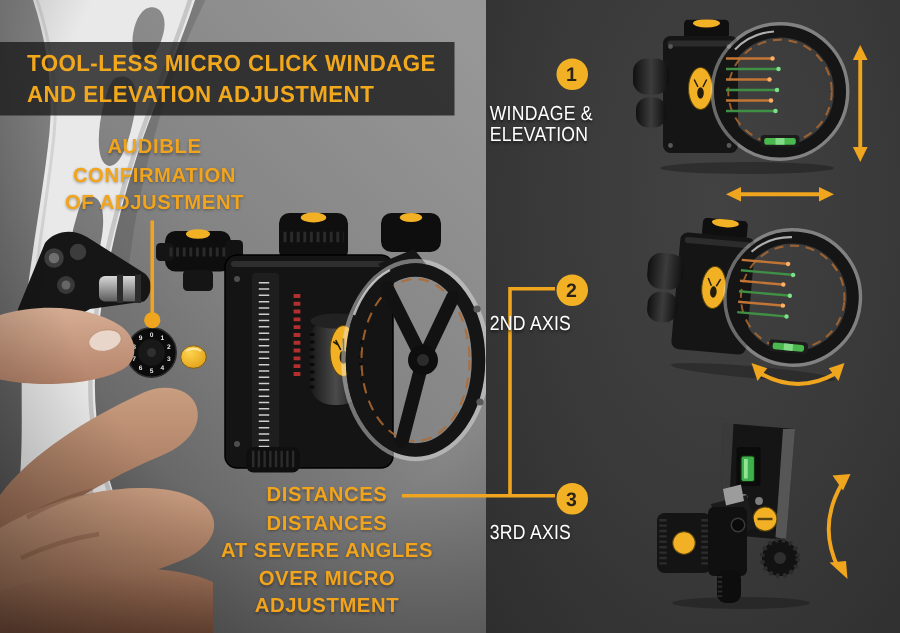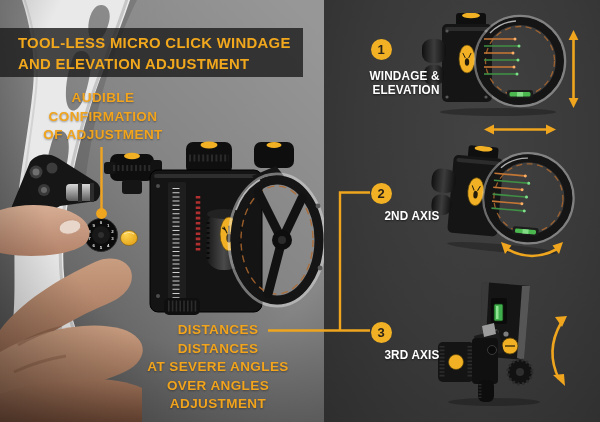--- a/index.html
+++ b/index.html
@@ -36,22 +36,22 @@
   .callout-strengthen{left:78px;top:321px;width:280px;}
   
   .connectors{position:absolute;left:0;top:0;z-index:25;pointer-events:none;}
   
   .badge{
     position:absolute;width:21px;height:21px;border-radius:50%;
     background:#F2B124;color:#2b2318;font-size:13px;font-weight:bold;
     display:flex;align-items:center;justify-content:center;z-index:26;
   }
   .feat-label{
-    position:absolute;width:130px;text-align:right;color:#fff;
-    font-weight:bold;z-index:26;text-shadow:0 1px 2px rgba(0,0,0,0.55);
+    position:absolute;width:130px;text-align:left;color:#fff;
+    font-weight:normal;z-index:26;text-shadow:0 1px 2px rgba(0,0,0,0.55);
   }
   .feat-label .fl{
     font-size:13.5px;line-height:13.5px;letter-spacing:0.2px;white-space:nowrap;
     transform:scaleX(0.87);transform-origin:center;
   }
   .product{position:absolute;z-index:10;}
   .arrowbox{position:absolute;z-index:12;}
 </style>
 </head>
 <body>
@@ -389,21 +389,21 @@
 
   <div class="callout callout-audible">
     <div class="cl">AUDIBLE</div>
     <div class="cl">CONFIRMATION</div>
     <div class="cl">OF ADJUSTMENT</div>
   </div>
   <div class="callout callout-strengthen">
     <div class="cl">DISTANCES</div>
     <div class="cl">DISTANCES</div>
     <div class="cl">AT SEVERE ANGLES</div>
-    <div class="cl">OVER ANGLES</div>
+    <div class="cl">OVER MICRO</div>
     <div class="cl">ADJUSTMENT</div>
   </div>
 
   <svg class="connectors" width="600" height="422" viewBox="0 0 600 422">
     <line x1="101.5" y1="147" x2="101.5" y2="209" stroke="#EFA51D" stroke-width="2.4"></line>
     <circle cx="101.5" cy="213.5" r="5.4" fill="#EFA51D"></circle>
     <path d="M268,330.5 L340,330.5 L340,192.5 L370,192.5 M340,330.5 L370,330.5" fill="none" stroke="#EFA51D" stroke-width="2.4"></path>
   </svg>
 </div>
 

